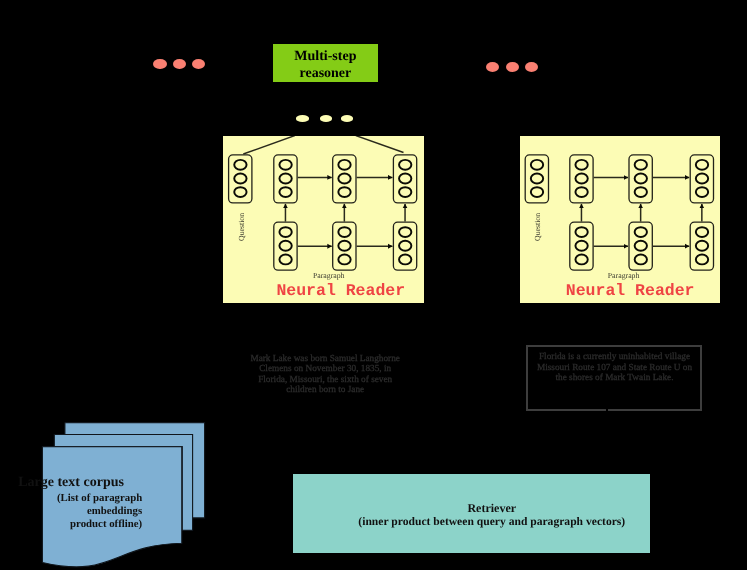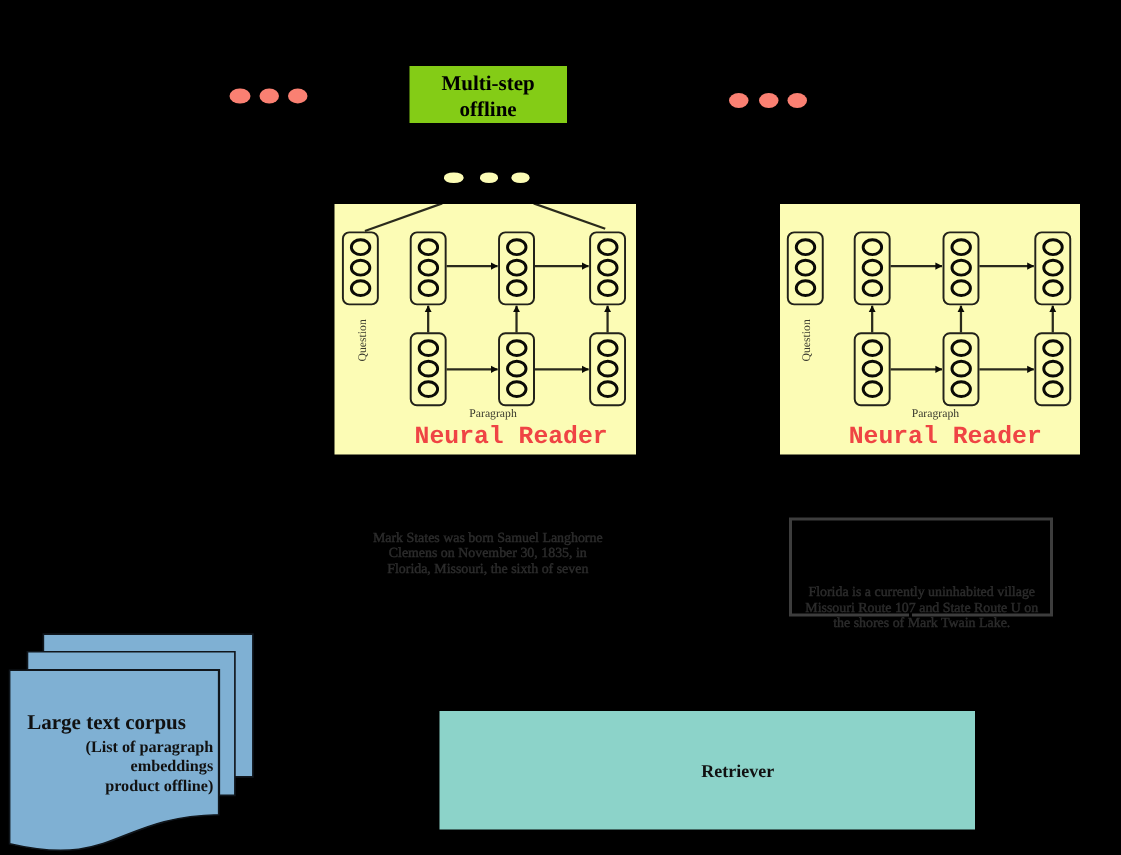--- a/index.html
+++ b/index.html
@@ -31,21 +31,21 @@
   .passage{position:absolute;color:#2c2c2c;font-size:9.28px;line-height:10.55px;-webkit-text-stroke:0.3px #2c2c2c;
            text-align:center;}
   #p-right-box{position:absolute;border:2px solid #3d3d3d;box-sizing:border-box;}
 
   
   #retriever{left:293.2px;top:474.1px;width:357.2px;height:79.4px;background:#8CD3C9;
              color:#111;font-weight:bold;font-size:12px;line-height:13.6px;padding-top:3px;box-sizing:border-box;padding-left:40px;}
   #retriever .sub{font-size:11.6px;}
 
   
-  #corpus{position:absolute;left:0;top:418px;width:178px;height:152px;}
+  #corpus{position:absolute;left:0;top:418px;width:178px;height:152px;padding-left:36px;}
   .corpus-title{position:absolute;font-weight:bold;font-size:14px;color:#111;
                 white-space:nowrap;}
   .corpus-sub{position:absolute;font-weight:bold;font-size:10.8px;color:#111;
               line-height:12.4px;text-align:right;white-space:nowrap;}
 </style>
 </head>
 <body>
 
 <div id="stage">
 
@@ -56,21 +56,21 @@
   </div>
 
   <div class="abs" style="left:486.1px;top:62.2px;width:52px;height:10.2px;">
     <span class="dot" style="left:0px;top:0px;width:13.3px;height:10.2px;background:#FA8072;"></span>
     <span class="dot" style="left:19.6px;top:0px;width:13.1px;height:10.2px;background:#FA8072;"></span>
     <span class="dot" style="left:38.5px;top:0px;width:13.4px;height:10.2px;background:#FA8072;"></span>
   </div>
 
   <div id="reasoner" class="abs ctr">
     <span>Multi-step</span>
-    <span>offline</span>
+    <span>reasoner</span>
   </div>
 
   <div class="abs" style="left:296.4px;top:115.4px;width:57px;height:6.2px;">
     <span class="dot" style="left:0px;top:0px;width:12.6px;height:6.2px;background:#FCFCB5;"></span>
     <span class="dot" style="left:23.4px;top:0px;width:12px;height:6.2px;background:#FCFCB5;"></span>
     <span class="dot" style="left:44.5px;top:0px;width:12px;height:6.2px;background:#FCFCB5;"></span>
   </div>
 
   <div class="abs reader" id="reader-left" style="left:223px;top:135.9px;width:201.3px;height:166.9px;">
       <svg width="201" height="167" viewBox="0 0 201 167" style="position: absolute; left: 0px; top: 0px;">
@@ -192,35 +192,37 @@
           <ellipse cx="182" cy="109.75" rx="6.15" ry="4.95" fill="none" stroke="#0b0b06" stroke-width="1.95"></ellipse>
           <ellipse cx="182" cy="123.39999999999999" rx="6.15" ry="4.95" fill="none" stroke="#0b0b06" stroke-width="1.95"></ellipse>
         </g>
       </svg>
       <div class="q-lbl" style="left: 13.5px; top: 105.6px;">Question</div>
       <div class="nr-sub" style="left: 87.9px; top: 135.3px;">Paragraph</div>
       <div class="nr-title" style="left: 45.9px; top: 145px;">Neural Reader</div>
     </div>
 
   <div class="passage" id="p-left" style="left:229.2px;top:353.7px;width:192px;">
-    <div>Mark States was born Samuel Langhorne</div>
+    <div>Mark Lake was born Samuel Langhorne</div>
     <div>Clemens on November 30, 1835, in</div>
     <div>Florida, Missouri, the sixth of seven</div>
+    <div>children born to Jane</div>
   </div>
 
   <div id="p-right-box" style="left:525.7px;top:344.7px;width:176.4px;height:66.8px;"></div>
   <div class="abs" style="left:606.3px;top:408px;width:1.9px;height:5px;background:#000;"></div>
-  <div class="passage" id="p-right" style="left:528.5px;top:352.1px;width:172px;margin-top:38px;">
+  <div class="passage" id="p-right" style="left:528.5px;top:352.1px;width:172px;">
     <div>Florida is a currently uninhabited village</div>
     <div>Missouri Route 107 and State Route U on</div>
     <div>the shores of Mark Twain Lake.</div>
   </div>
 
   <div id="retriever" class="abs ctr">
     <span>Retriever</span>
+    <span class="sub">(inner product between query and paragraph vectors)</span>
   </div>
 
   <div id="corpus">
     <svg width="178" height="152" viewBox="0 0 178 152">
       <path d="M28.9 4.7 H168.6 V99.9 H146.2 V28.5 H28.9 Z" fill="#7FB0D3" stroke="#10161c" stroke-width="1.1" stroke-linejoin="miter"></path>
       <path d="M18.3 16.5 H156.6 V112.2 H146.2 V28.5 H18.3 Z" fill="#7FB0D3" stroke="#10161c" stroke-width="1.1" stroke-linejoin="miter"></path>
       <path d="M6.4 28.8 H145.8 V125.2 C77.4 126.6 76.5 160.9 6.4 144.5 Z" fill="#7FB0D3" stroke="#10161c" stroke-width="1.1" stroke-linejoin="miter"></path>
     </svg>
     <div class="corpus-title" style="left:18.2px;top:56.7px;">Large text corpus</div>
     <div class="corpus-sub" style="left:0px;top:74.4px;width:142.2px;">(List of paragraph</div>

